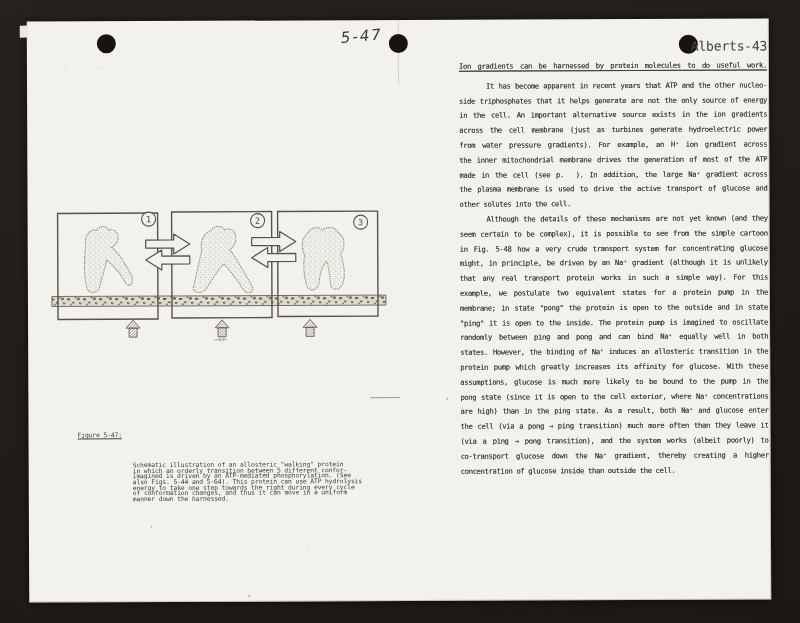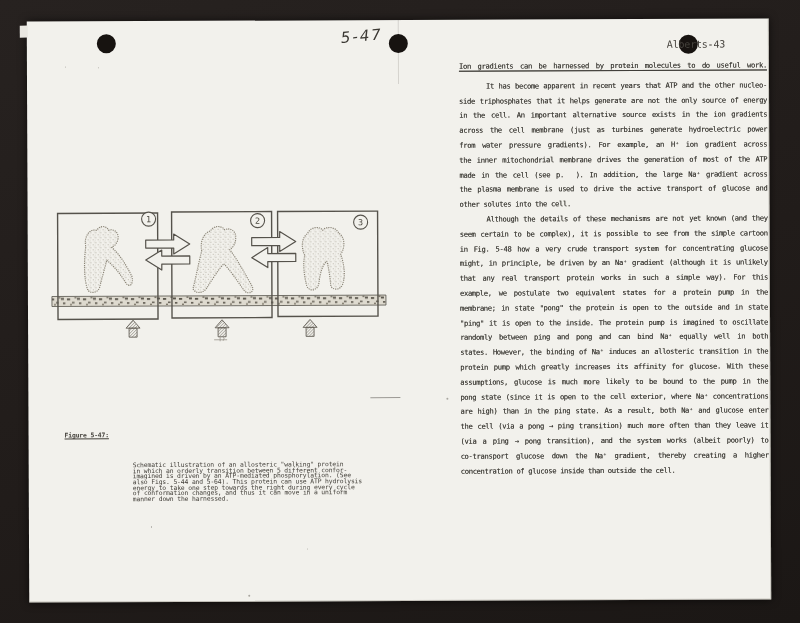--- a/index.html
+++ b/index.html
@@ -12,35 +12,35 @@
         border-bottom:1px solid rgba(150,146,136,0.45);}
   .tab{position:absolute;left:-7px;top:4px;width:8px;height:12px;background:#e9e7e1;}
   .hole{position:absolute;width:19px;height:19px;border-radius:50%;background:#171310;}
   .hole1{left:70px;top:13px;}
   .hole2{left:362px;top:14px;}
   .hole3{left:652px;top:16px;}
   .crease{position:absolute;left:371px;top:0;width:1px;height:64px;background:rgba(60,55,50,0.16);}
   .handnum{position:absolute;left:314px;top:7px;color:#3c3934;
            font-family:"DejaVu Sans", sans-serif;font-style:italic;
            font-size:15px;letter-spacing:2px;transform:rotate(-5deg);}
-  .hdr-right{position:absolute;left:640px;top:20px;font-size:10px;
+  .hdr-right{position:absolute;left:664px;top:20px;font-size:13px;
              letter-spacing:-0.2px;color:#45423c;}
   
   .col{position:absolute;left:432px;top:40px;width:308px;color:#3f3d38;
        text-shadow:0 0 0.4px rgba(62,60,54,0.75);}
   .heading{font-size:7.2px;letter-spacing:-0.35px;line-height:14.8px;
            text-align:justify;text-align-last:justify;
            text-decoration:underline;text-underline-offset:1.5px;margin-bottom:5px;}
   .bline{font-size:7.2px;letter-spacing:-0.35px;line-height:14.8px;height:14.8px;
          text-align:justify;text-align-last:justify;}
   .bline.indent{padding-left:27px;}
   .bline.tlast{text-align-last:left;}
   
-  .cap-label{position:absolute;left:36px;top:410px;font-size:6.4px;letter-spacing:-0.15px;
-             color:#45423c;text-decoration:underline;text-underline-offset:1px;font-weight:bold;}
+  .cap-label{position:absolute;left:49px;top:410px;font-size:6.4px;letter-spacing:-0.15px;
+             color:#45423c;text-decoration:underline;text-underline-offset:1px;}
   .cap-text{position:absolute;left:104px;top:430px;width:258px;color:#45423c;margin-top:12px;}
   .cap-text div{font-size:6.4px;letter-spacing:-0.15px;line-height:5.7px;height:5.7px;}
   
   .fig{position:absolute;left:22px;top:185px;}
   .pencil-dash{position:absolute;left:342px;top:377px;width:30px;height:1px;
                background:#55524c;opacity:0.55;}
   .speck{position:absolute;width:2px;height:2px;border-radius:50%;background:rgba(80,76,68,0.45);}
 </style>
 </head>
 <body>

